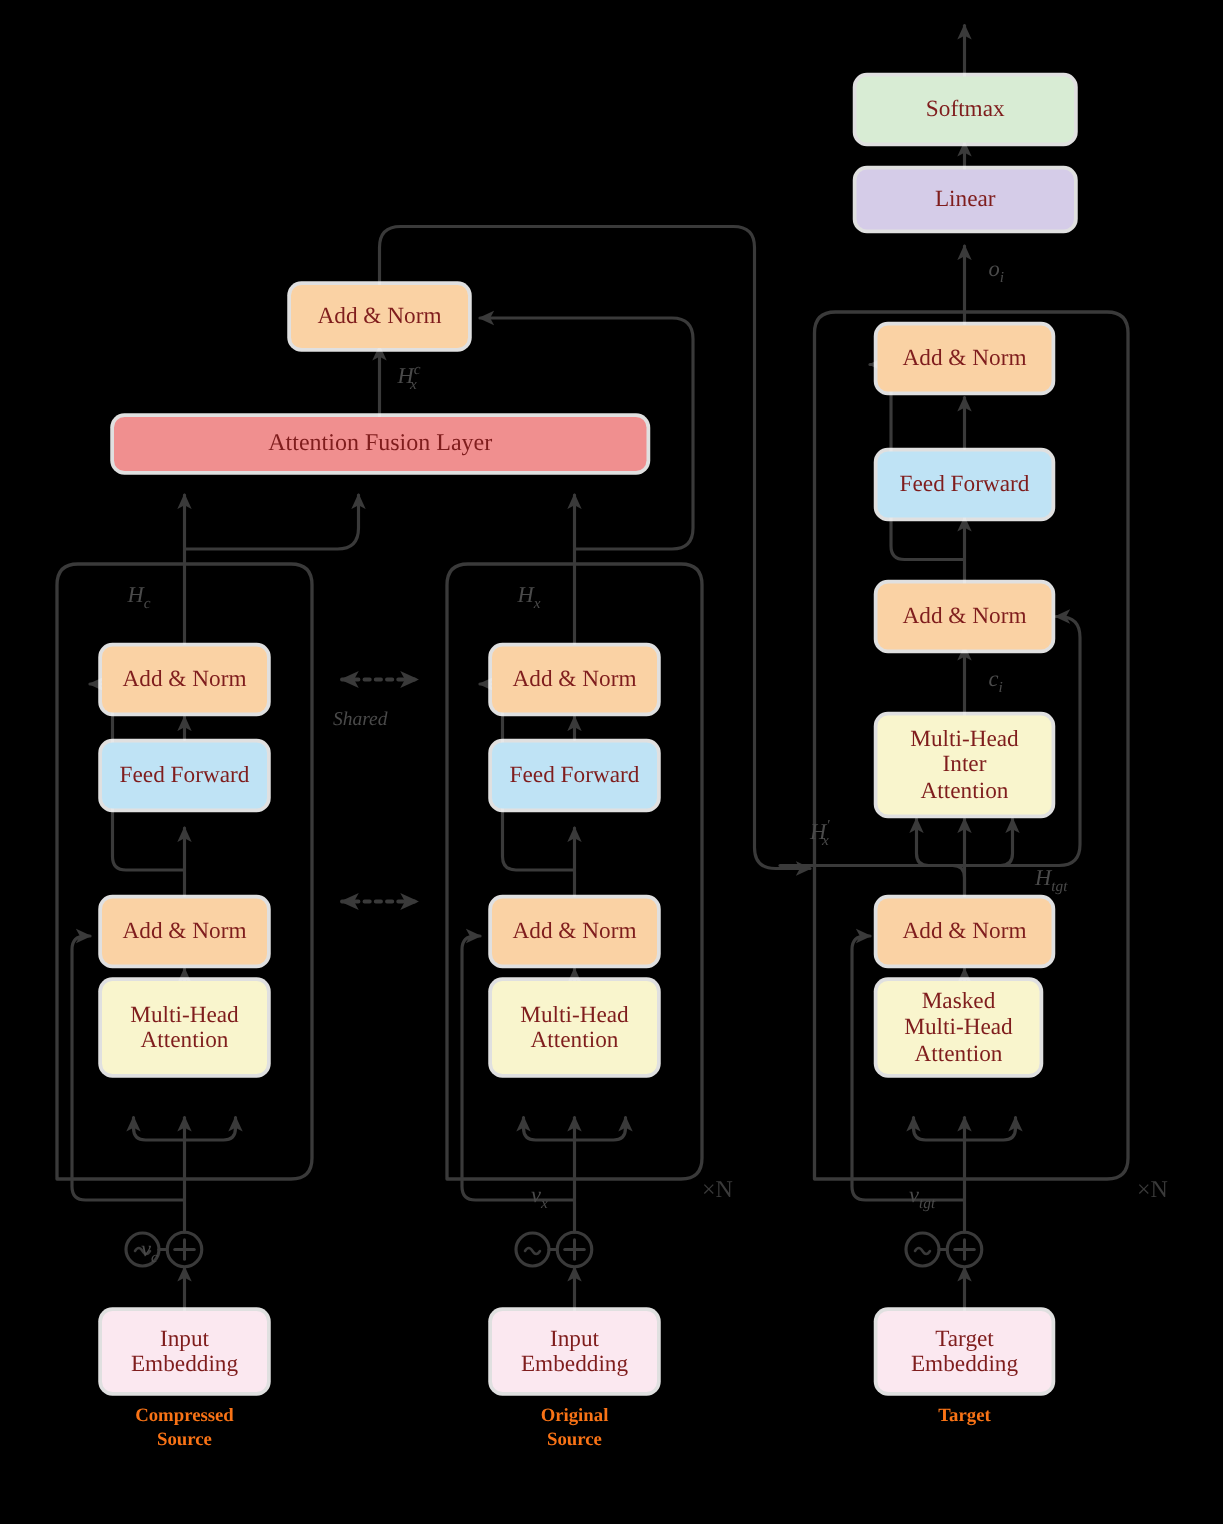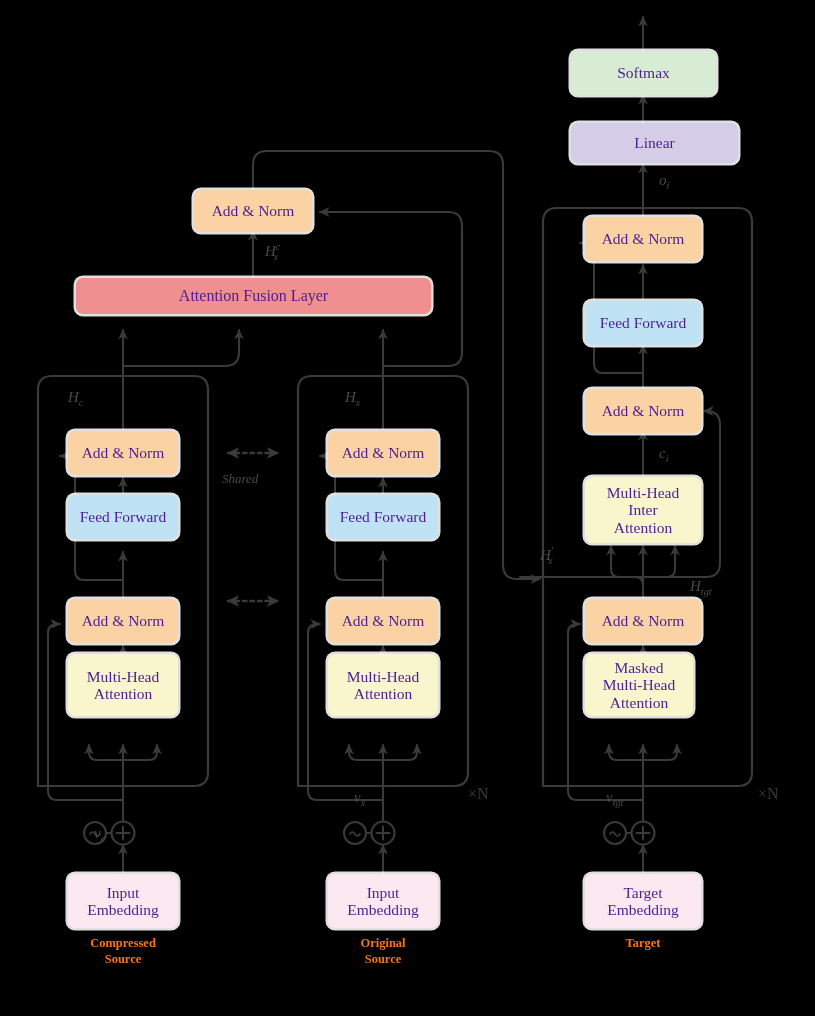--- a/index.html
+++ b/index.html
@@ -22,21 +22,21 @@
     height: 1016px;
   }
   .node {
     position: absolute;
     box-sizing: border-box;
     border-radius: 7px;
     display: flex;
     align-items: center;
     justify-content: center;
     text-align: center;
-    color: #4c1d95;
+    color: #7f1d1d;
     font-size: 15.5px;
     line-height: 1.13;
     font-family: "Liberation Serif", "DejaVu Serif", serif;
     box-shadow: 0 0 0 2.5px rgba(255,255,255,0.88);
     z-index: 5;
     white-space: pre-line;
   }
   .caption {
     position: absolute;
     color: #f97316;
@@ -265,32 +265,32 @@
   </div>
   <div class="node" style="left:585px; top:389px; width:116px; height:44px; background:#fad2a4;">
     <span>Add &amp; Norm</span>
   </div>
   <div class="node" style="left:585px; top:301px; width:116px; height:44px; background:#bfe3f5;">
     <span>Feed Forward</span>
   </div>
   <div class="node" style="left:585px; top:217px; width:116px; height:44px; background:#fad2a4;">
     <span>Add &amp; Norm</span>
   </div>
-  <div class="node" style="left:571px; top:123px; width:167px; height:40px; background:#d5cce8;justify-content:center;">
+  <div class="node" style="left:571px; top:113px; width:145px; height:40px; background:#d5cce8;justify-content:center;">
     <span>Linear</span>
   </div>
   <div class="node" style="left:571px; top:51px; width:145px; height:44px; background:#d8ecd4;">
     <span>Softmax</span>
   </div>
   <div class="caption" style="left:578px; top:936px; width:130px;">Target</div>
 
   <div class="mathlabel" style="left:94px; top:789px;margin-top:36px;">
     <span>v</span><sub>c</sub>
   </div>
-  <div class="mathlabel" style="left:68px; top:389px;">
+  <div class="mathlabel" style="left:85px; top:389px;">
     <span>H</span><sub>c</sub>
   </div>
 
   <div class="mathlabel" style="left:354px; top:789px;">
     <span>v</span><sub>x</sub>
   </div>
   <div class="mathlabel" style="left:345px; top:389px;">
     <span>H</span><sub>x</sub>
   </div>
 

